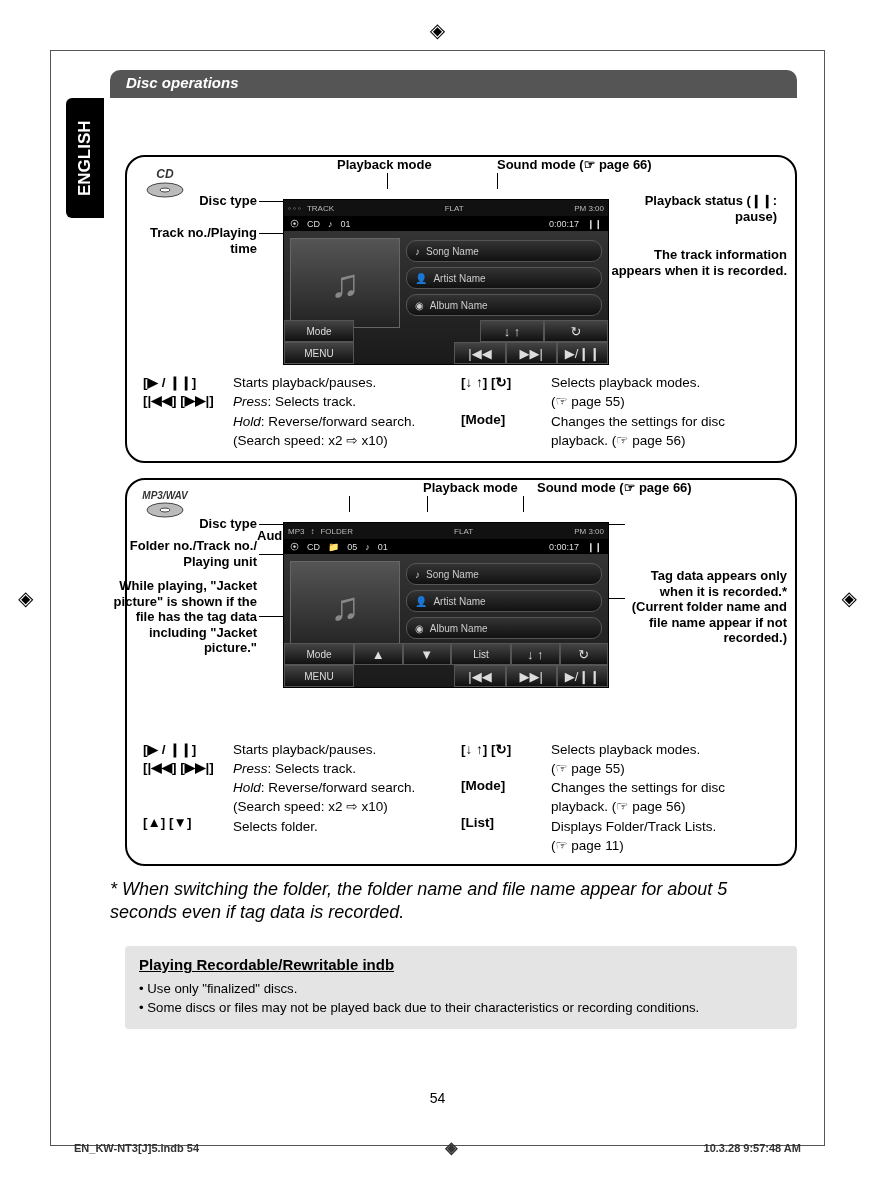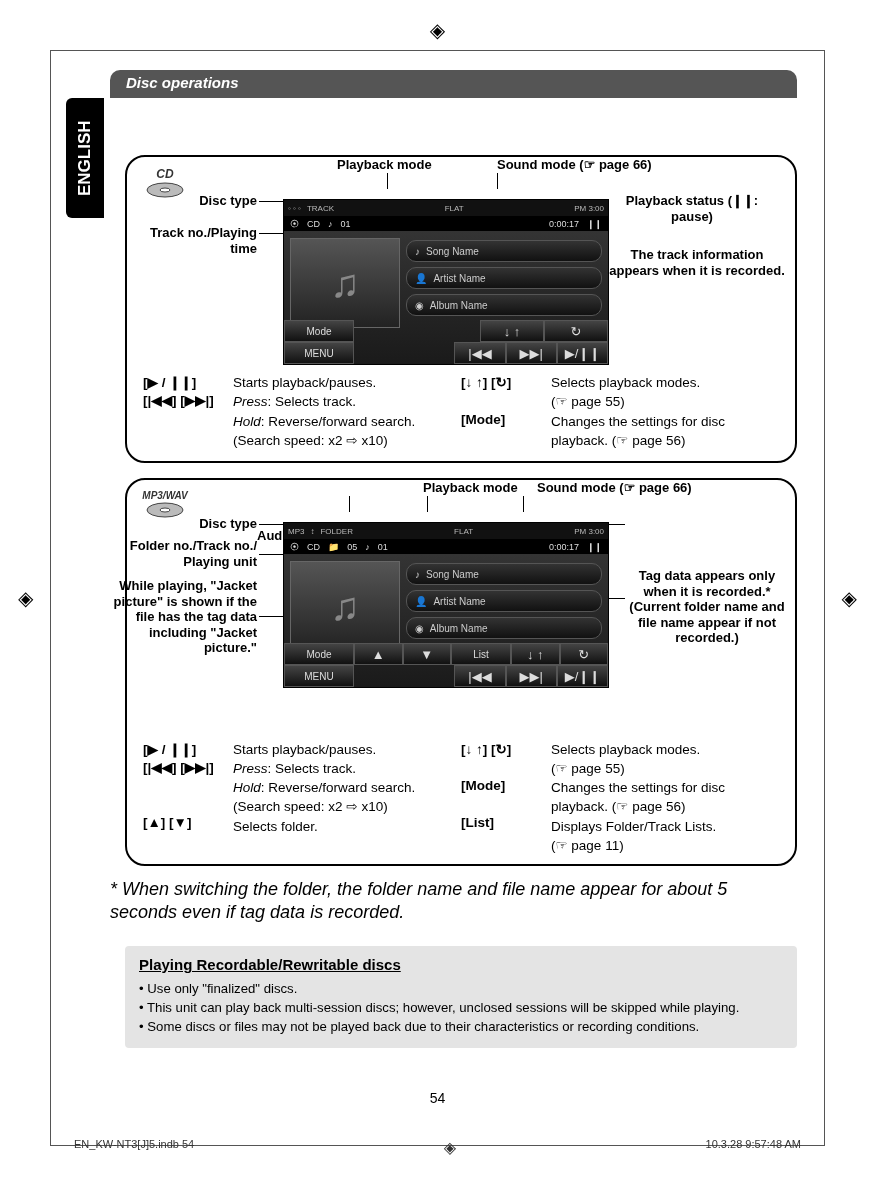--- a/index.html
+++ b/index.html
@@ -156,21 +156,21 @@
   .ss-le-row { position:absolute; left:70px; right:0; bottom:22px; height:22px; display:flex;}
   .ss-spacer-btn { flex:2; }
 
   
   .callout {
     position: absolute;
     font-size: 13px;
     font-weight: 600;
     line-height: 1.2;
   }
-  .callout.right { text-align:center; }
+  .callout.right { text-align:right; }
   .callout.left  { text-align:right; }
   .lead {
     position:absolute;
     background:#000;
     height:1px;
   }
   .lead.v { width:1px; height:auto; }
 
   
   .controls-table {
@@ -225,21 +225,22 @@
   }
 
   .footer {
     position:absolute;
     left: 74px; right: 74px;
     top: 1138px;
     font-size: 11px;
     color:#333;
     display:flex;
     justify-content: space-between;
-    align-items:flex-start;
+    align-items:center;
+    font-weight:bold;
   }
   .footer .regmark { font-size:16px; }
 
   .sym { font-family: "Segoe UI Symbol", Arial, sans-serif; }
 </style>
 </head>
 <body>
 
 <div class="crop-mark cm-top">◈</div>
 <div class="crop-mark cm-left">◈</div>
@@ -496,24 +497,23 @@
           <div class="row">Displays Folder/Track Lists.</div>
           <div class="row">(☞ page 11)</div>
         </div>
     </div>
   </div>
 </div>
 
 <div class="footnote">*  When switching the folder, the folder name and file name appear for about 5 seconds even if tag data is recorded.</div>
 
 <div class="info-box">
-  <h3>Playing Recordable/Rewritable discs</h3>
+  <h3>Playing Recordable/Rewritable indb</h3>
   <ul id="info-list">
       <li>Use only "finalized" discs.</li>
-      <li>This unit can play back multi-session discs; however, unclosed sessions will be skipped while playing.</li>
       <li>Some discs or files may not be played back due to their characteristics or recording conditions.</li>
     </ul>
 </div>
 
 <div class="page-num">54</div>
 
 <div class="footer">
   <span>EN_KW-NT3[J]5.indb   54</span>
   <span class="regmark">◈</span>
   <span>10.3.28   9:57:48 AM</span>

